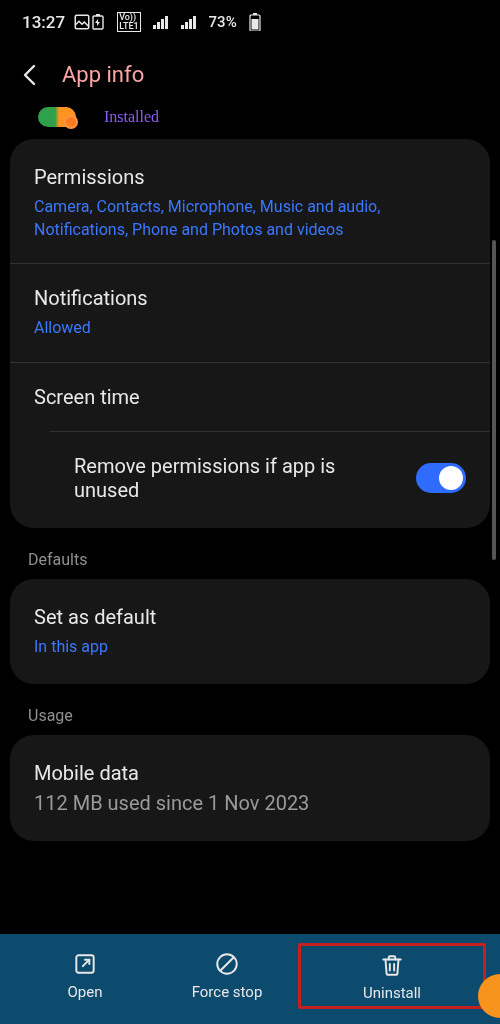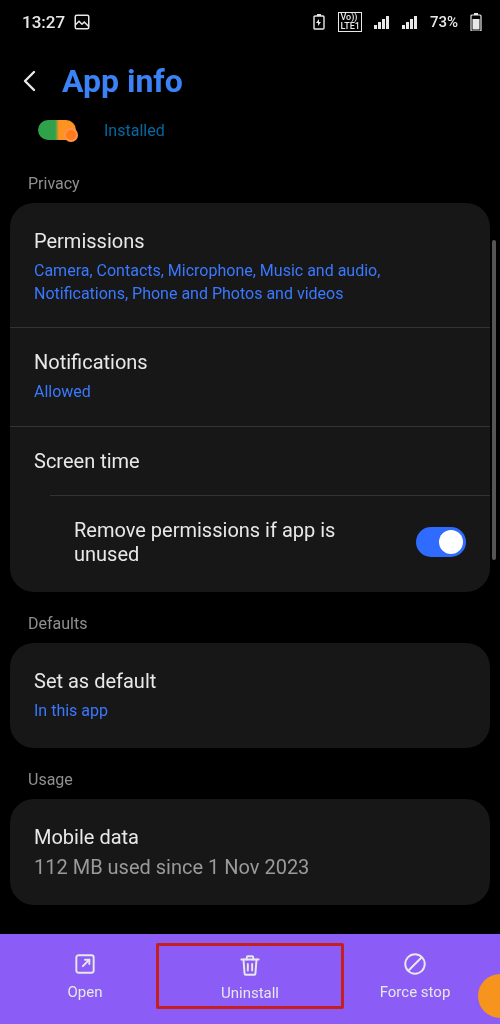--- a/index.html
+++ b/index.html
@@ -13,21 +13,20 @@
       height: 1024px;
       background: #000;
       color: #e8e8e8;
       font-family: -apple-system, BlinkMacSystemFont, "Segoe UI", Roboto, sans-serif;
       overflow: hidden;
       position: relative;
     }
     
     .status-bar {
       display: flex;
-      justify-content: space-between;
       align-items: center;
       padding: 8px 18px 4px 22px;
       height: 40px;
       font-size: 17px;
       font-weight: 500;
     }
     .status-left {
       display: flex;
       align-items: center;
       gap: 8px;
@@ -47,23 +46,23 @@
       gap: 20px;
     }
     .back-btn {
       width: 24px;
       height: 24px;
       display: flex;
       align-items: center;
       justify-content: center;
     }
     .page-title {
-      font-size: 32px;
-      font-weight: 700;
-      color: #3b82f6;
+      font-size: 22px;
+      font-weight: 400;
+      color: #fca5a5;
     }
     
     .app-row {
       display: flex;
       align-items: center;
       padding: 4px 28px 12px 38px;
       gap: 28px;
     }
     .app-icon {
       width: 38px;
@@ -76,21 +75,22 @@
       content:"";
       position:absolute;
       right:-2px; bottom:-2px;
       width:14px; height:14px;
       background:#ff7a1a;
       border-radius:50%;
       box-shadow:inset 0 0 0 2px #fff3;
     }
     .app-status {
       font-size: 16px;
-      color: #0369a1;
+      color: #8b5cf6;
+      font-family: Liberation Serif, serif;
     }
     
     .section-label {
       color: #8f8f8f;
       font-size: 16px;
       padding: 22px 28px 10px 28px;
     }
     
     .card {
       background: #171717;
@@ -159,21 +159,21 @@
       background: #555;
       border-radius: 2px;
     }
     
     .bottom-bar {
       position: absolute;
       bottom: 0;
       left: 0;
       right: 0;
       height: 90px;
-      background: #8b5cf6;
+      background: #0c4a6e;
       display: flex;
       align-items: center;
       justify-content: space-around;
       padding: 8px 14px 14px 14px;
     }
     .bottom-item {
       flex: 1;
       display: flex;
       flex-direction: column;
       align-items: center;
@@ -250,21 +250,20 @@
       </svg>
     </div>
     <div class="page-title">App info</div>
   </div>
 
   <div class="app-row">
     <div class="app-icon"></div>
     <div class="app-status">Installed</div>
   </div>
 
-  <div class="section-label">Privacy</div>
   <div class="card">
     <div class="row">
       <div class="row-title">Permissions</div>
       <div class="row-value">Camera, Contacts, Microphone, Music and audio, Notifications, Phone and Photos and videos</div>
     </div>
     <div class="row">
       <div class="row-title">Notifications</div>
       <div class="row-value">Allowed</div>
     </div>
     <div class="row">
@@ -297,31 +296,31 @@
 
 <div class="bottom-bar">
   <div class="bottom-item">
     <svg width="26" height="26" viewBox="0 0 24 24" fill="none" stroke="#e8e8e8" stroke-width="1.8" stroke-linecap="round" stroke-linejoin="round">
       <rect x="4" y="4" width="16" height="16" rx="2"></rect>
       <path d="M10 14 L16 8"></path>
       <path d="M12 8 H16 V12"></path>
     </svg>
     <span>Open</span>
   </div>
+  <div class="bottom-item">
+    <svg width="26" height="26" viewBox="0 0 24 24" fill="none" stroke="#e8e8e8" stroke-width="1.8" stroke-linecap="round">
+      <circle cx="12" cy="12" r="9"></circle>
+      <path d="M6 18 L18 6"></path>
+    </svg>
+    <span>Force stop</span>
+  </div>
   <div class="bottom-item highlight-box">
     <svg width="26" height="26" viewBox="0 0 24 24" fill="none" stroke="#e8e8e8" stroke-width="1.8" stroke-linecap="round" stroke-linejoin="round">
       <path d="M4 7h16"></path>
       <path d="M9 7V5a1 1 0 0 1 1-1h4a1 1 0 0 1 1 1v2"></path>
       <path d="M6 7l1 13a1 1 0 0 0 1 1h8a1 1 0 0 0 1-1l1-13"></path>
       <path d="M10 11v6M14 11v6"></path>
     </svg>
     <span>Uninstall</span>
   </div>
-  <div class="bottom-item">
-    <svg width="26" height="26" viewBox="0 0 24 24" fill="none" stroke="#e8e8e8" stroke-width="1.8" stroke-linecap="round">
-      <circle cx="12" cy="12" r="9"></circle>
-      <path d="M6 18 L18 6"></path>
-    </svg>
-    <span>Force stop</span>
-  </div>
 </div>
 
 <div class="fab-corner"></div>
 
 </body></html>

